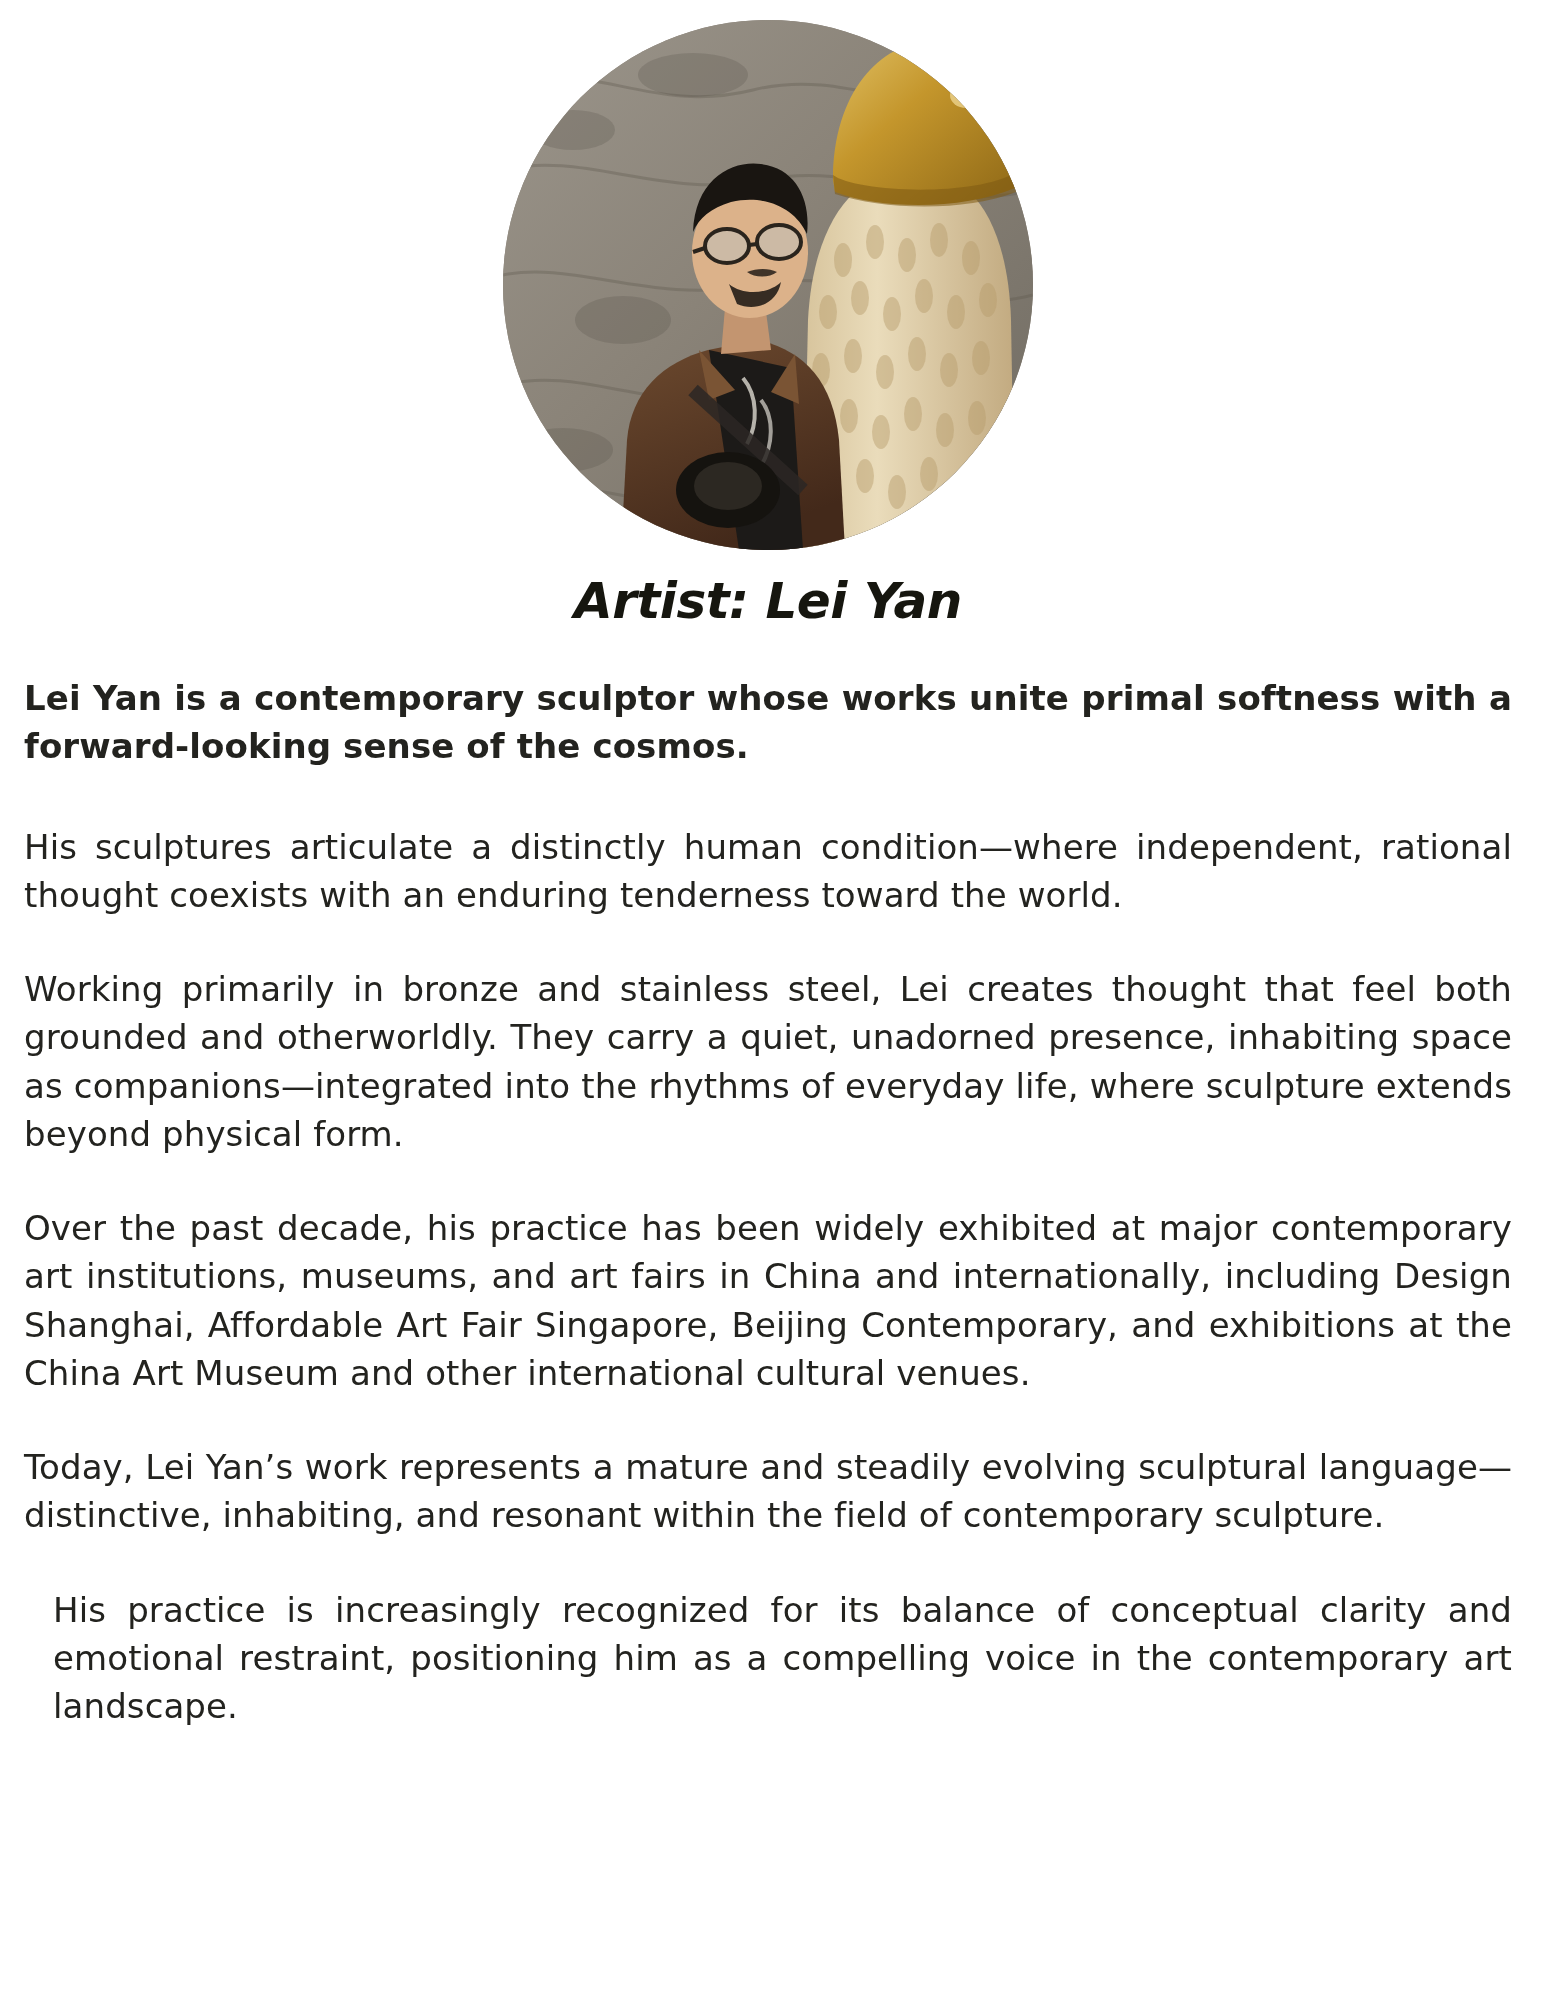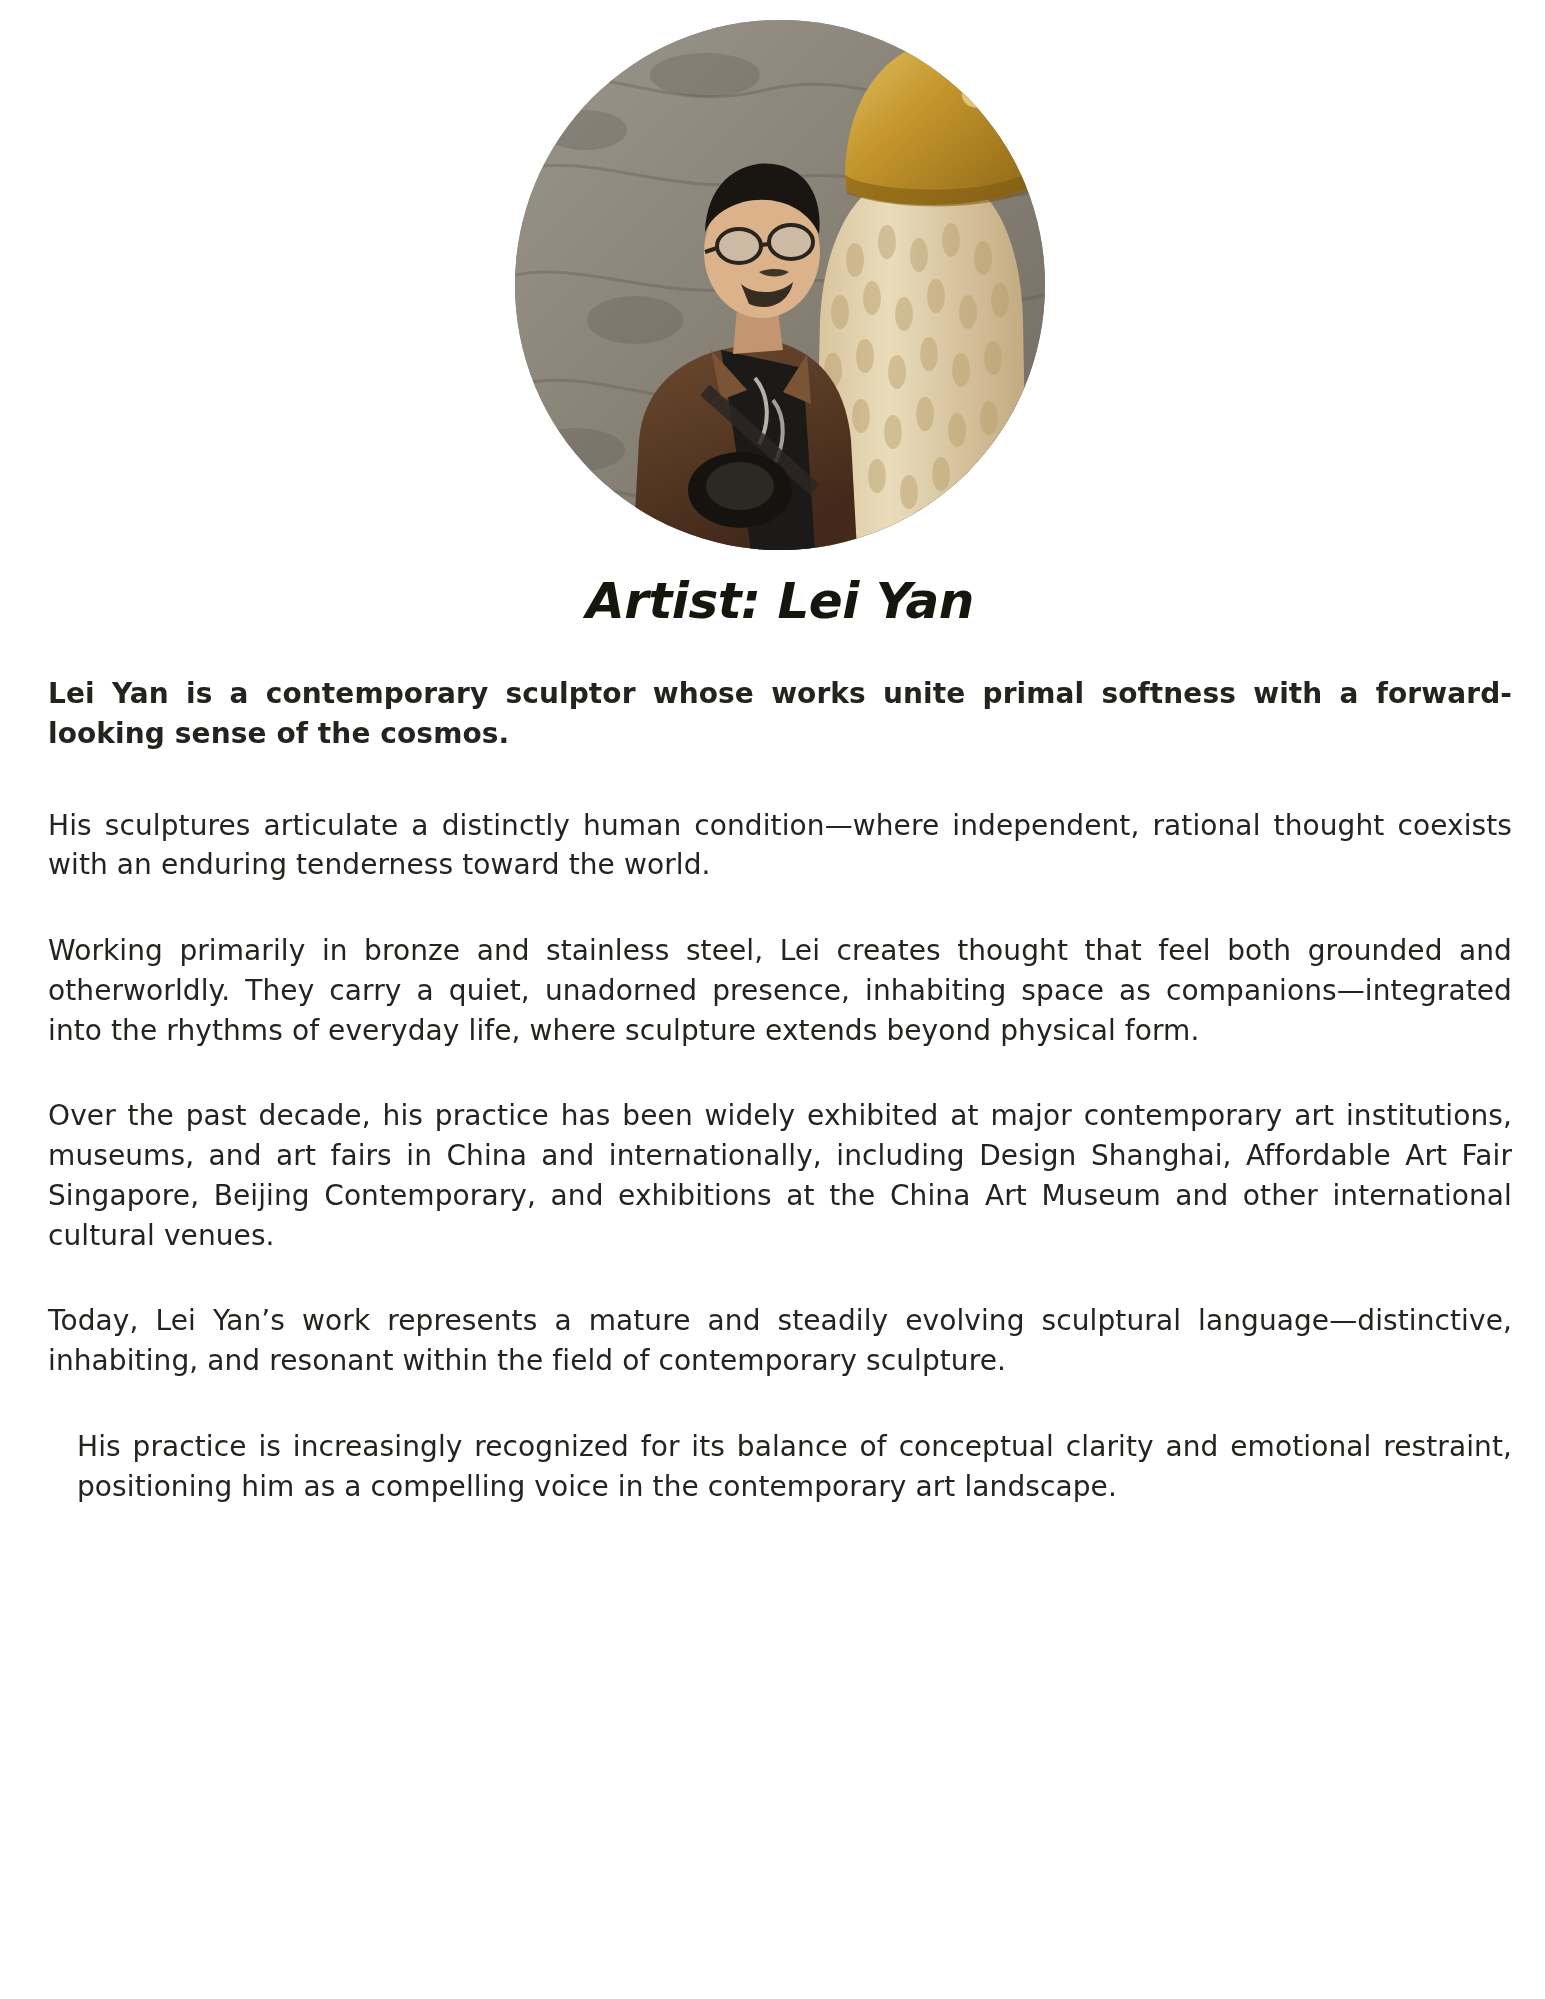--- a/index.html
+++ b/index.html
@@ -10,21 +10,21 @@
   body {
     width: 1545px;
     min-height: 1999px;
     font-family: "DejaVu Sans", sans-serif;
     color: #1d1d1b;
     -webkit-font-smoothing: antialiased;
   }
   .page {
     width: 1545px;
     box-sizing: border-box;
-    padding: 16px 33px 40px 48px;
+    padding: 16px 33px 40px 24px;
   }
   .portrait-wrap {
     display: flex;
     justify-content: center;
     align-items: flex-start;
     margin-top: 4px;
   }
   .portrait {
     width: 530px;
     height: 530px;
@@ -47,21 +47,21 @@
     letter-spacing: -0.5px;
     margin: 22px 0 0 0;
     color: #16160f;
   }
   .body-copy {
     margin-top: 44px;
   }
   p.para {
     text-align: justify;
     text-justify: inter-word;
-    font-size: 28px;
+    font-size: 34px;
     line-height: 1.42;
     margin: 0 0 46px 0;
     color: #23231f;
     letter-spacing: 0.1px;
   }
   p.para.lead {
     font-weight: bold;
     margin-bottom: 52px;
   }
   p.para:last-child {

